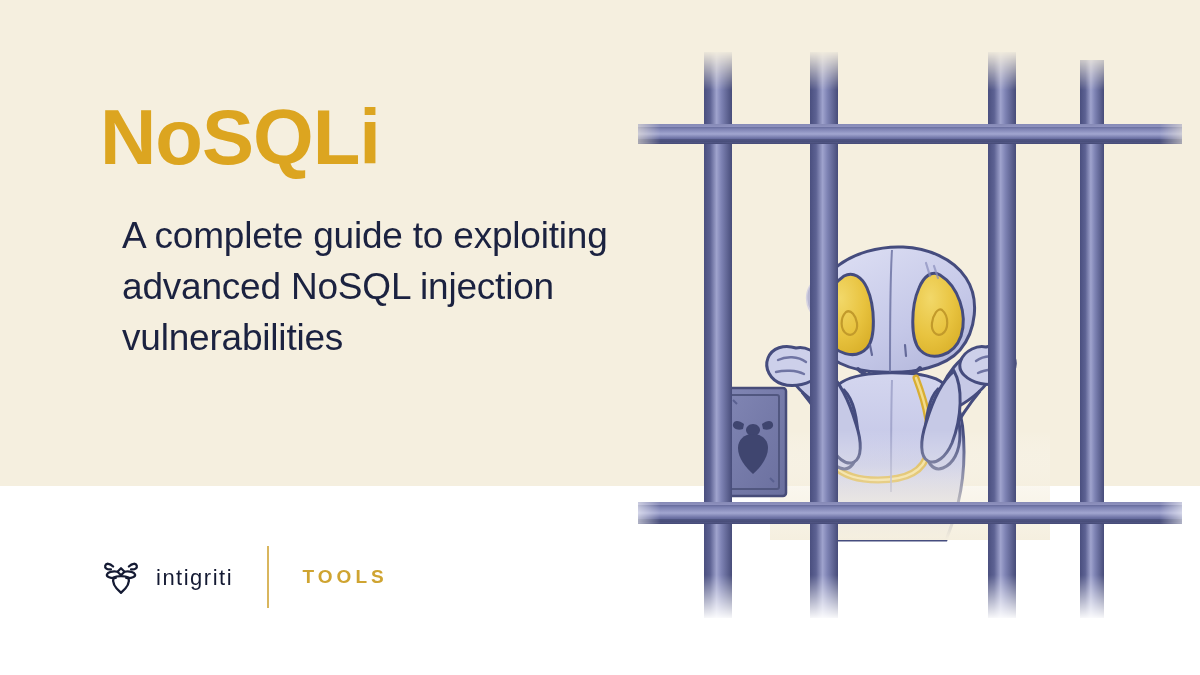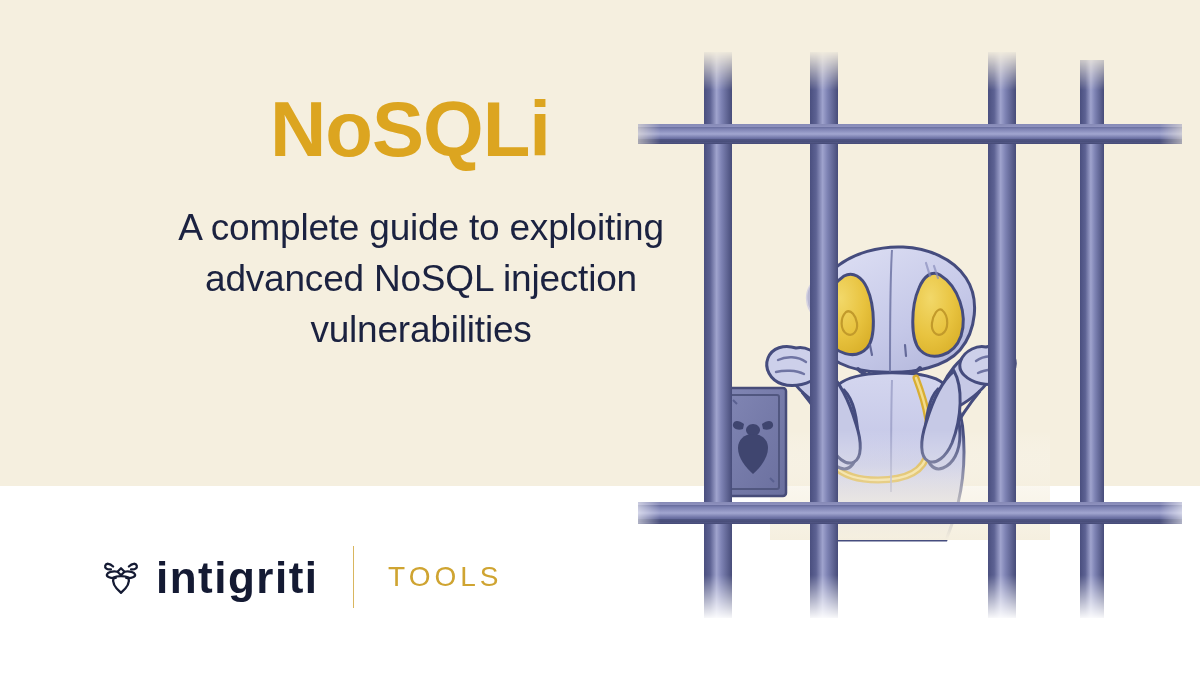--- a/index.html
+++ b/index.html
@@ -22,23 +22,22 @@
     width:1200px; height:486px;
     background:#f5efdf;
   }
   .band-white {
     position:absolute; left:0; top:486px;
     width:1200px; height:189px;
     background:#ffffff;
   }
   
   .text-col {
-    position:absolute; left:100px; top:92px;
+    position:absolute; left:100px; top:100px;
     width:620px;
-    text-align:center;
   }
   .title {
     font-size:78px;
     line-height:0.95;
     font-weight:700;
     color:#dca520;
     letter-spacing:-1px;
   }
   .subtitle {
     margin-top:36px;
@@ -52,32 +51,32 @@
   }
   
   .brand {
     position:absolute; left:100px; top:545px;
     display:flex; align-items:center; gap:0;
     height:64px;
   }
   .brand-logo { display:flex; align-items:center; gap:14px; }
   .brand-mark { width:42px; height:42px; display:block; }
   .brand-word {
-    font-size:44px; font-weight:700; color:#141a33;
+    font-size:22px; font-weight:400; color:#141a33;
     letter-spacing:1.5px; line-height:1;
     text-transform:lowercase;
     position:relative; top:1px;
   }
   .brand-divider {
     width:1.5px; height:62px;
     background:#d9b65e;
     margin:0 34px;
   }
   .brand-tag {
-    font-size:28px; font-weight:400; color:#cfa431;
+    font-size:19px; font-weight:700; color:#cfa431;
     letter-spacing:4px;
   }
   
   .illus {
     position:absolute; left:620px; top:0;
     width:580px; height:675px;
   }
   .illus svg { display:block; width:580px; height:675px; }
 </style>
 </head>

